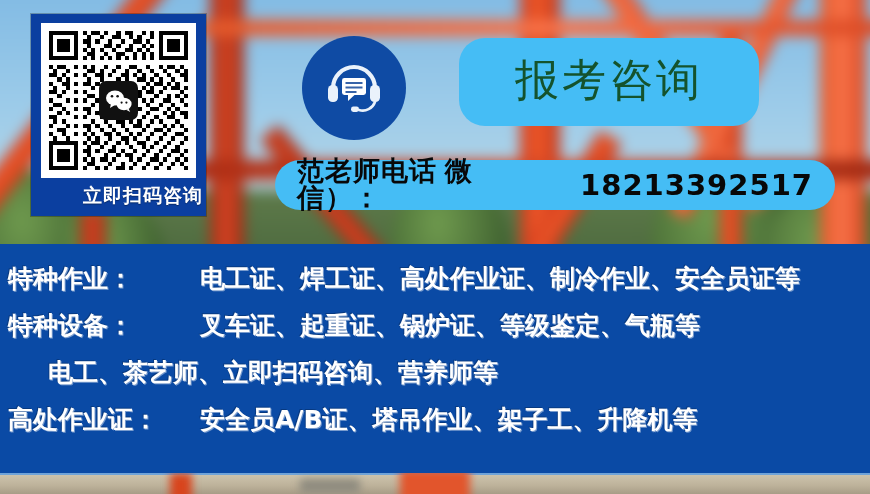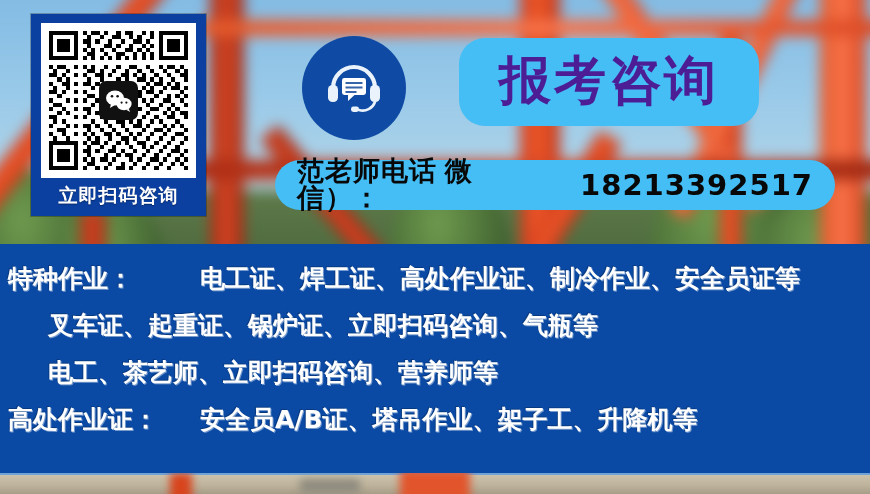--- a/index.html
+++ b/index.html
@@ -95,21 +95,21 @@
     position: absolute;
     left: 58px; top: 58px;
     width: 39px; height: 39px;
     background: #111;
     border-radius: 7px;
     display: flex; align-items: center; justify-content: center;
   }
   .qr-caption {
     position: absolute;
     left: 0; right: 0; bottom: 3px;
-    text-align: center;
+    text-align: right;
     color: #ffffff;
     font-size: 19px;
     font-weight: bold;
     letter-spacing: 1px;
     line-height: 30px;
     text-shadow: 0 1px 1px rgba(0,0,0,.35);
   }
 
   
   .headset-circle {
@@ -124,23 +124,23 @@
   
   .title-badge {
     position: absolute;
     left: 459px; top: 38px;
     width: 300px; height: 88px;
     background: #45bdf5;
     border-radius: 26px;
     display: flex; align-items: center; justify-content: center;
   }
   .title-badge .txt {
-    font-size: 52px;
-    font-weight: bold;
-    color: #4c1d95;
+    font-size: 44px;
+    font-weight: normal;
+    color: #14532d;
     letter-spacing: 3px;
     line-height: 1;
     padding-bottom: 4px;
   }
 
   
   .phone-pill {
     position: absolute;
     left: 275px; top: 160px;
     width: 560px; height: 50px;
@@ -344,21 +344,22 @@
   </div>
 
   <div class="list-panel">
 
     <div class="list-row">
       <span class="cat">特种作业：</span>
       <span class="items">电工证、焊工证、高处作业证、制冷作业、安全员证等</span>
     </div>
 
     <div class="list-row">
-      <span class="items">叉车证、起重证、锅炉证、立即扫码咨询、气瓶等</span>
+      <span class="cat">特种设备：</span>
+      <span class="items">叉车证、起重证、锅炉证、等级鉴定、气瓶等</span>
     </div>
 
     <div class="list-row">
       <span class="items">电工、茶艺师、立即扫码咨询、营养师等</span>
     </div>
 
     <div class="list-row">
       <span class="cat">高处作业证：</span>
       <span class="items">安全员A/B证、塔吊作业、架子工、升降机等</span>
     </div>

